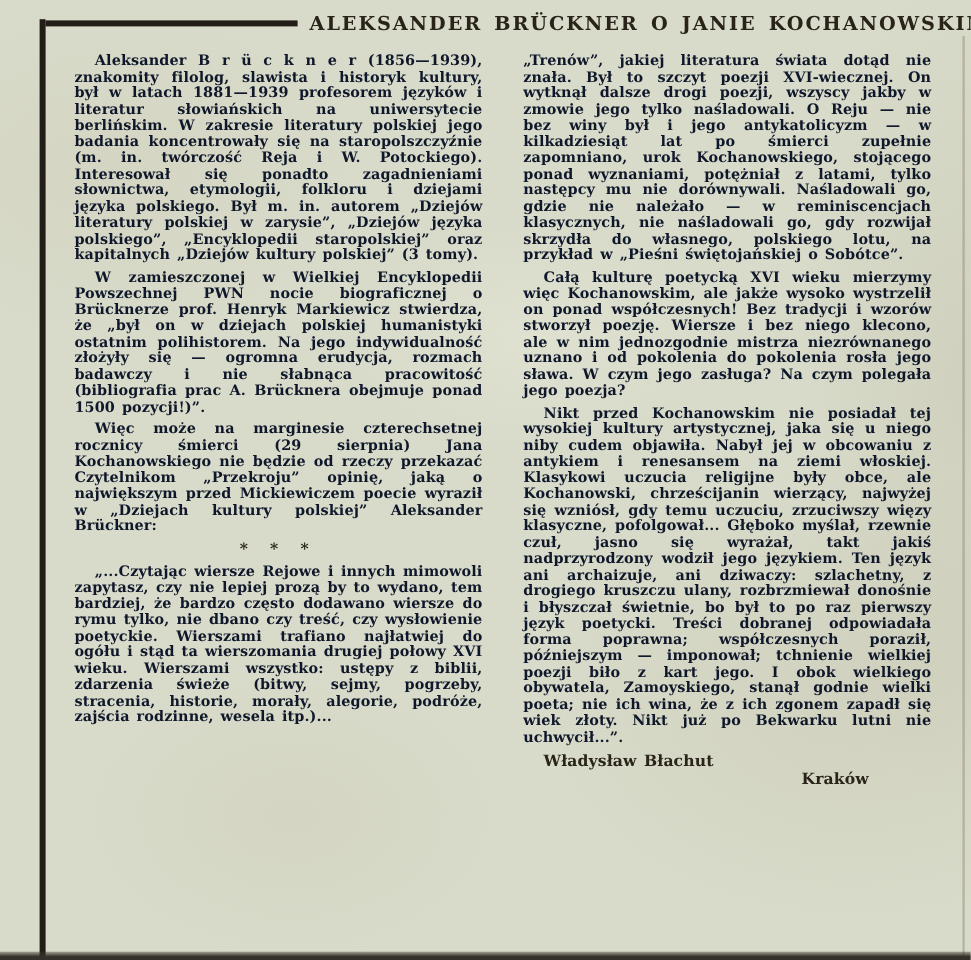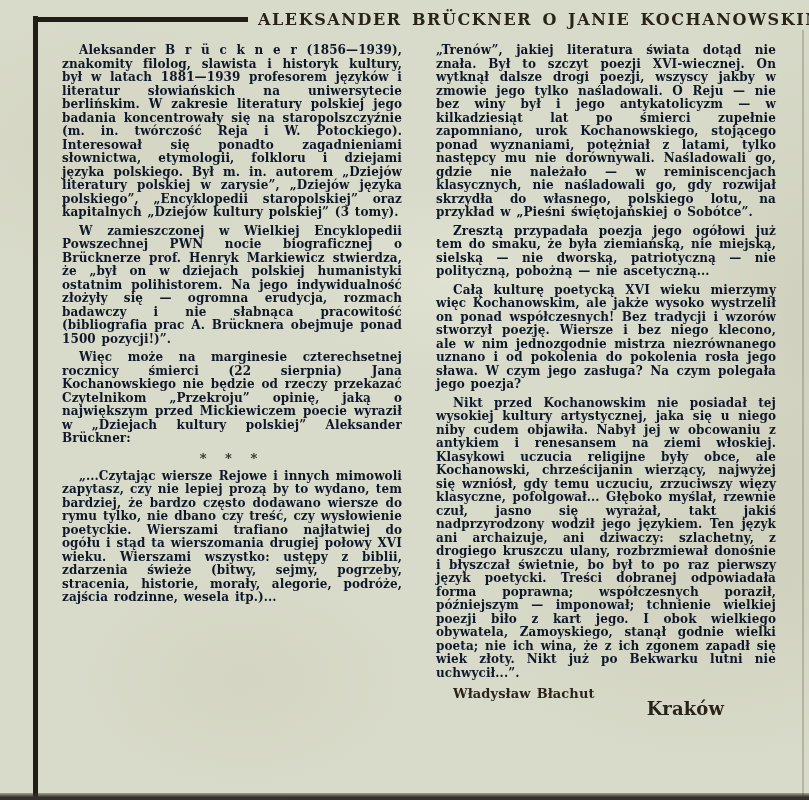--- a/index.html
+++ b/index.html
@@ -63,21 +63,21 @@
   }
 
   .signature { margin-top: 6px; }
   .signature .name {
     text-align: left; padding-right: 12px;
     font-size: 13px; line-height: 15px; font-weight: bold; color: #29231a;
     margin: 0;
   }
   .signature .city {
     text-align: right; padding-right: 52px;
-    font-size: 18px; line-height: 15px; font-weight: bold; color: #29231a;
+    font-size: 13px; line-height: 15px; font-weight: bold; color: #29231a;
     margin: 0;
   }
 
   
   .bottom-edge {
     position: absolute; left: 0; right: 0; bottom: 0; height: 7px;
     background: linear-gradient(to bottom, rgba(60,55,44,0.35), #34302a 60%);
   }
   
   .right-crease {
@@ -92,28 +92,27 @@
 
 <div class="header">
   <div class="rule rule-left"></div>
   <h1 class="title">ALEKSANDER BRÜCKNER O JANIE KOCHANOWSKIM</h1>
 
 </div>
 
 <div class="col col-left">
   <p>Aleksander B r ü c k n e r (1856—1939), znakomity filolog, slawista i historyk kultury, był w latach 1881—1939 profesorem języków i literatur słowiańskich na uniwersytecie berlińskim. W zakresie literatury polskiej jego badania koncentrowały się na staropolszczyźnie (m. in. twórczość Reja i W. Potockiego). Interesował się ponadto zagadnieniami słownictwa, etymologii, folkloru i dziejami języka polskiego. Był m. in. autorem „Dziejów literatury polskiej w zarysie”, „Dziejów języka polskiego”, „Encyklopedii staropolskiej” oraz kapitalnych „Dziejów kultury polskiej” (3 tomy).</p>
   <p>W zamieszczonej w Wielkiej Encyklopedii Powszechnej PWN nocie biograficznej o Brücknerze prof. Henryk Markiewicz stwierdza, że „był on w dziejach polskiej humanistyki ostatnim polihistorem. Na jego indywidualność złożyły się — ogromna erudycja, rozmach badawczy i nie słabnąca pracowitość (bibliografia prac A. Brücknera obejmuje ponad 1500 pozycji!)”.</p>
-  <p>Więc może na marginesie czterechsetnej rocznicy śmierci (22 sierpnia) Jana Kochanowskiego nie będzie od rzeczy przekazać Czytelnikom „Przekroju” opinię, jaką o największym przed Mickiewiczem poecie wyraził w „Dziejach kultury polskiej” Aleksander Brückner:</p>
+  <p>Więc może na marginesie czterechsetnej rocznicy śmierci (29 sierpnia) Jana Kochanowskiego nie będzie od rzeczy przekazać Czytelnikom „Przekroju” opinię, jaką o największym przed Mickiewiczem poecie wyraził w „Dziejach kultury polskiej” Aleksander Brückner:</p>
   <div class="separator">* * *</div>
   <p>„...Czytając wiersze Rejowe i innych mimowoli zapytasz, czy nie lepiej prozą by to wydano, tem bardziej, że bardzo często dodawano wiersze do rymu tylko, nie dbano czy treść, czy wysłowienie poetyckie. Wierszami trafiano najłatwiej do ogółu i stąd ta wierszomania drugiej połowy XVI wieku. Wierszami wszystko: ustępy z biblii, zdarzenia świeże (bitwy, sejmy, pogrzeby, stracenia, historie, morały, alegorie, podróże, zajścia rodzinne, wesela itp.)...</p>
 </div>
 
 <div class="col col-right">
   <p class="no-indent">„Trenów”, jakiej literatura świata dotąd nie znała. Był to szczyt poezji XVI-wiecznej. On wytknął dalsze drogi poezji, wszyscy jakby w zmowie jego tylko naśladowali. O Reju — nie bez winy był i jego antykatolicyzm — w kilkadziesiąt lat po śmierci zupełnie zapomniano, urok Kochanowskiego, stojącego ponad wyznaniami, potężniał z latami, tylko następcy mu nie dorównywali. Naśladowali go, gdzie nie należało — w reminiscencjach klasycznych, nie naśladowali go, gdy rozwijał skrzydła do własnego, polskiego lotu, na przykład w „Pieśni świętojańskiej o Sobótce”.</p>
-  <p>Zresztą przypadała poezja jego ogółowi już tem do smaku, że była ziemiańską, nie miejską, sielską — nie dworską, patriotyczną — nie polityczną, pobożną — nie ascetyczną...</p>
   <p>Całą kulturę poetycką XVI wieku mierzymy więc Kochanowskim, ale jakże wysoko wystrzelił on ponad współczesnych! Bez tradycji i wzorów stworzył poezję. Wiersze i bez niego klecono, ale w nim jednozgodnie mistrza niezrównanego uznano i od pokolenia do pokolenia rosła jego sława. W czym jego zasługa? Na czym polegała jego poezja?</p>
   <p>Nikt przed Kochanowskim nie posiadał tej wysokiej kultury artystycznej, jaka się u niego niby cudem objawiła. Nabył jej w obcowaniu z antykiem i renesansem na ziemi włoskiej. Klasykowi uczucia religijne były obce, ale Kochanowski, chrześcijanin wierzący, najwyżej się wzniósł, gdy temu uczuciu, zrzuciwszy więzy klasyczne, pofolgował... Głęboko myślał, rzewnie czuł, jasno się wyrażał, takt jakiś nadprzyrodzony wodził jego językiem. Ten język ani archaizuje, ani dziwaczy: szlachetny, z drogiego kruszczu ulany, rozbrzmiewał donośnie i błyszczał świetnie, bo był to po raz pierwszy język poetycki. Treści dobranej odpowiadała forma poprawna; współczesnych poraził, późniejszym — imponował; tchnienie wielkiej poezji biło z kart jego. I obok wielkiego obywatela, Zamoyskiego, stanął godnie wielki poeta; nie ich wina, że z ich zgonem zapadł się wiek złoty. Nikt już po Bekwarku lutni nie uchwycił...”.</p>
   <div class="signature">
     <p class="name">Władysław Błachut</p>
     <p class="city">Kraków</p>
   </div>
 </div>
 
 <div class="right-crease"></div>
 <div class="bottom-edge"></div>

